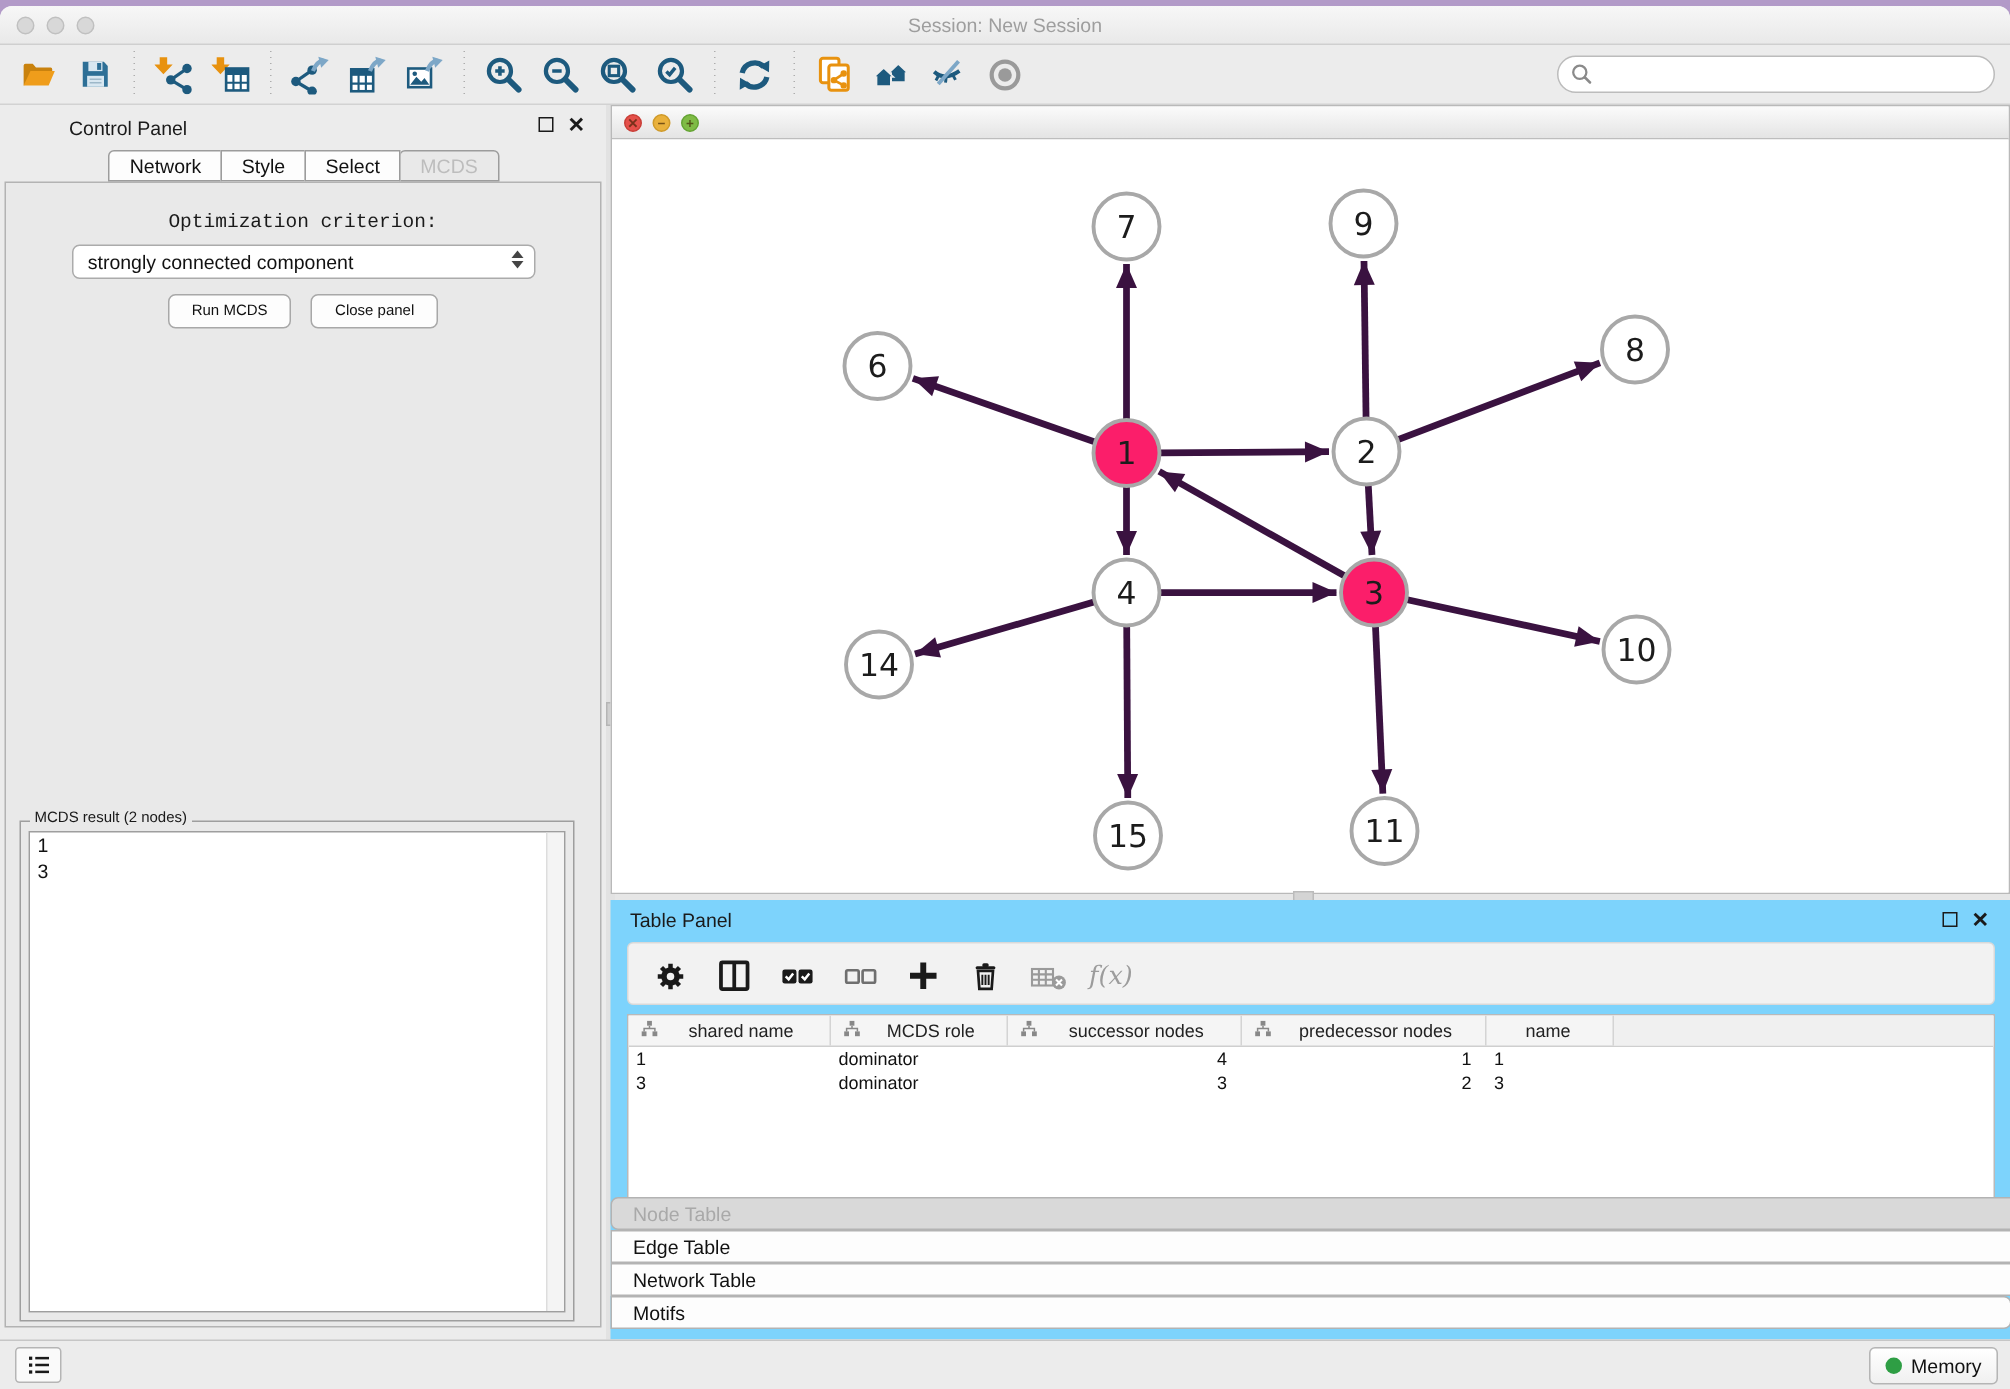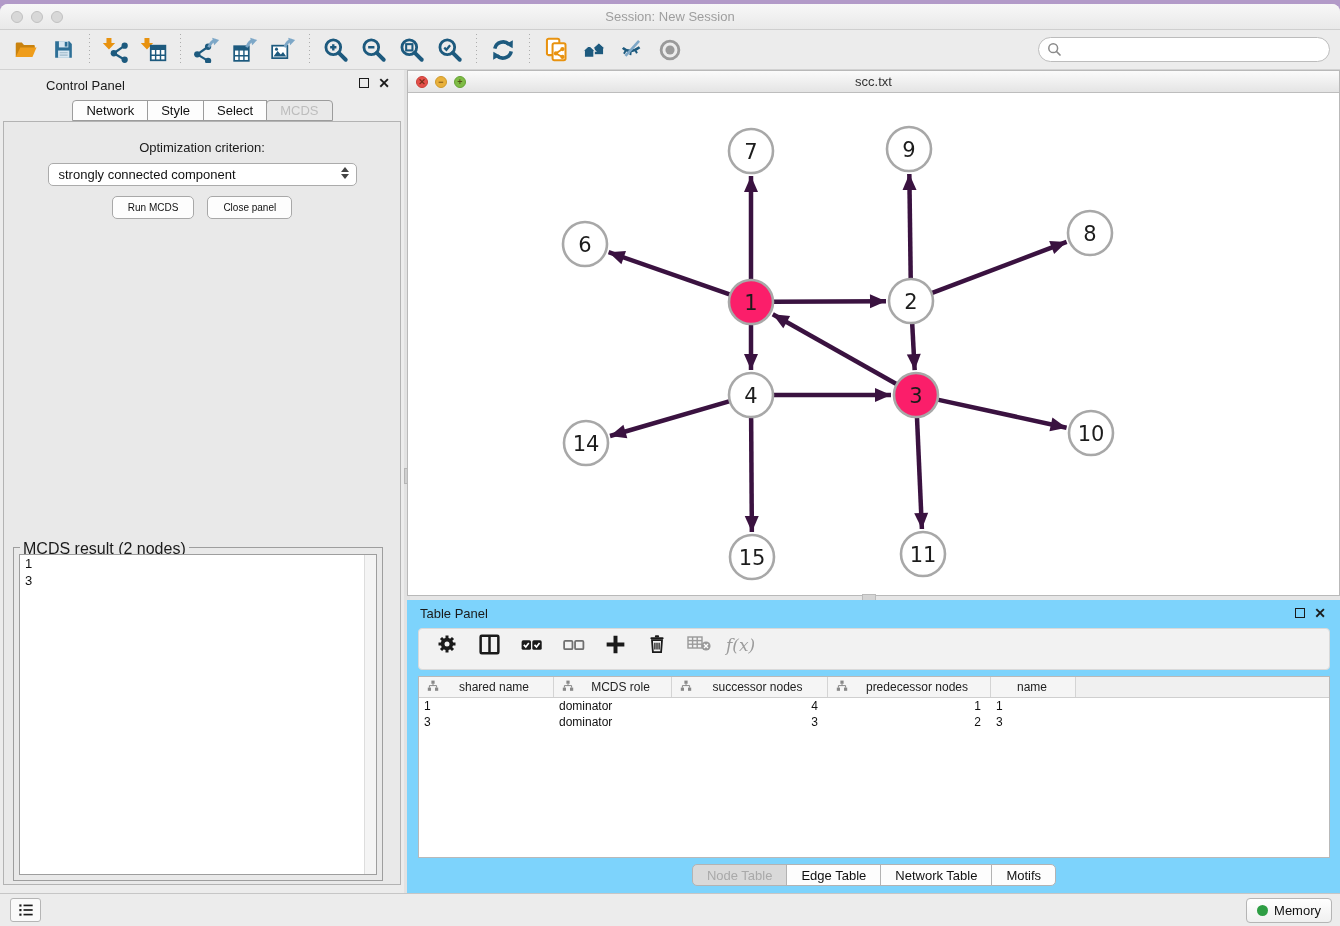--- a/index.html
+++ b/index.html
@@ -42,35 +42,35 @@
   .panel-icons { position:absolute; right:14px; top:7px; display:flex; gap:9px; align-items:center; }
   .float-icon { width:10px; height:10px; border:1.6px solid #1a1a1a; display:block; }
   .close-icon { font-size:14px; font-weight:bold; color:#1a1a1a; line-height:12px; }
   .cp-tabs { position:absolute; left:0; top:30px; width:100%; display:flex; justify-content:center; }
   .cp-tab { height:21px; padding:2px 13px; font-size:13px; background:#fdfdfd;
     border:1px solid #9c9c9c; margin-right:-1px; position:relative; z-index:2; color:#111; }
   .cp-tab:first-child { border-radius:4px 0 0 0; }
   .cp-tab.selected { background:#e9e9e9; color:#bdbdbd; border-radius:4px 4px 0 0; z-index:1; }
   .cp-body { position:absolute; left:3px; right:3px; top:51px; bottom:8px;
     background:#e9e9e9; border:1px solid #b3b3b3; }
-  .opt-label { margin-top:18px; text-align:center; font-size:13px; color:#1a1a1a; }
+  .opt-label { margin-top:18px; text-align:center; font-size:13px; color:#1a1a1a;font-family:Liberation Mono, monospace; }
   .dropdown { position:relative; margin:8px auto 0; width:309px; height:23px; background:#fff;
     border:1px solid #ababab; border-radius:5px; font-size:13px; color:#111;
     display:flex; align-items:center; padding-left:10px; }
   .stepper { position:absolute; right:7px; top:3px; display:flex; flex-direction:column; gap:2px; }
   .stepper i { display:block; width:0; height:0; border-left:4px solid transparent; border-right:4px solid transparent; }
   .stepper .up { border-bottom:5px solid #444; }
   .stepper .down { border-top:5px solid #444; }
   .cp-buttons { margin-top:10px; display:flex; justify-content:center; gap:13px; }
   .btn { height:23px; padding:2px 15px; font-size:10px; background:#fdfdfd;
     border:1px solid #a8a8a8; border-radius:5px; color:#111; }
   .result-box { position:absolute; left:9px; right:17px; top:425px; bottom:3px;
     border:1px solid #9e9e9e; }
   .result-legend { position:absolute; left:6px; top:-8px; background:#e9e9e9;
-    padding:0 3px; font-size:16px; color:#1a1a1a; }
+    padding:0 3px; font-size:10px; color:#1a1a1a; }
   .result-list { position:absolute; left:5px; right:5px; top:6px; bottom:5px;
     background:#fff; border:1px solid #9e9e9e; overflow:hidden; }
   .result-scroll { position:absolute; right:0; top:0; bottom:0; width:12px;
     background:#f4f4f4; border-left:1px solid #ddd; }
   .result-item { font-size:13px; color:#111; padding:1px 0 0 5px; line-height:16px; }
 
   
   .v-splitter { position:absolute; left:404px; top:66px; width:6px; bottom:33px; background:#e2e2e2; }
   .v-splitter .handle { position:absolute; left:0; top:398px; width:6px; height:16px;
     background:#cfcfcf; border:1px solid #b5b5b5; }
@@ -97,33 +97,33 @@
     font-size:13px; color:#333; }
   .net-canvas { position:absolute; left:0; top:22px; right:0; bottom:0; background:#fff; }
 
   
   .table-panel { position:absolute; left:407px; top:596px; right:0; bottom:33px; background:#7dd3fc;text-decoration:underline; }
   .tp-header { position:relative; height:26px; }
   .tp-title { position:absolute; left:13px; top:6px; font-size:13px; color:#1a1a1a; }
   .tp-toolbar { position:absolute; left:11px; right:10px; top:28px; height:42px;
     background:#f2f2f2; border:1px solid #d9d9d9; border-radius:4px;
     display:flex; align-items:center; padding-left:10px; gap:6px; }
-  .tp-tbtn { width:36px; height:34px; display:flex; align-items:flex-start; justify-content:center;
+  .tp-tbtn { width:36px; height:34px; display:flex; align-items:flex-end; justify-content:center;
     background:transparent; border:none; }
   .grid-box { position:absolute; left:11px; right:10px; top:76px; height:182px;
     background:#fff; border:1px solid #b9b9b9; overflow:hidden; }
   .grid-header { display:flex; height:21px; background:#f5f5f5; border-bottom:1px solid #cfcfcf; }
   .th { display:flex; align-items:center; border-right:1px solid #d4d4d4;
     font-size:12px; color:#222; padding-left:8px; gap:6px; }
   .th .th-label { flex:1; text-align:center; padding-right:10px; }
   .th-filler { flex:1; background:#f0f0f0; }
   .tr { display:flex; height:16px; align-items:center; }
   .td { font-size:12px; color:#111; padding:0 5px; overflow:hidden; white-space:nowrap; }
   .td.right { text-align:right; padding-right:10px; }
-  .tp-tabs { position:absolute; left:0; right:0; bottom:7px; display:flex; justify-content:center; }
+  .tp-tabs { position:absolute; left:0; right:0; bottom:7px; display:flex; justify-content:center;flex-direction:column; }
   .tp-tab { height:22px; padding:3px 14px; font-size:13px; background:#fdfdfd;
     border:1px solid #b3b3b3; margin-right:-1px; color:#111; }
   .tp-tab:first-child { border-radius:5px 0 0 5px; }
   .tp-tab:last-child { border-radius:0 5px 5px 0; }
   .tp-tab.selected { background:#d9d9d9; color:#a9a9a9; }
 
   
   .statusbar { position:absolute; left:0; bottom:0; width:100%; height:33px;
     background:#ececec; border-top:1px solid #c6c6c6; }
   .status-left-btn { position:absolute; left:10px; top:4px; width:31px; height:24px;
@@ -402,21 +402,20 @@
       <div class="handle"></div>
     </div>
 
   <div class="net-window">
     <div class="net-titlebar">
       <div class="net-traffic">
         <span class="nt-close"></span>
         <span class="nt-min"></span>
         <span class="nt-max"></span>
       </div>
-      <div class="net-title">scc.txt</div>
     </div>
     <div class="net-canvas" id="net-canvas"><svg width="931" height="504">
           <defs>
             <marker id="arrow" markerUnits="userSpaceOnUse" markerWidth="18" markerHeight="16" refX="17" refY="8" orient="auto">
               <path d="M1 1 L17 8 L1 15 z" fill="#3a1240"></path>
             </marker>
           </defs>
           <line x1="343" y1="187" x2="343" y2="83" stroke="#3a1240" stroke-width="4.5" marker-end="url(#arrow)"></line>
           <line x1="322.23121807335133" y1="201.7434376400866" x2="200.60088855300984" y2="159.24609359081066" stroke="#3a1240" stroke-width="4.5" marker-end="url(#arrow)"></line>
           <line x1="364.9995703250881" y1="208.8625026854682" x2="478.00048826694535" y2="208.15624694833159" stroke="#3a1240" stroke-width="4.5" marker-end="url(#arrow)"></line>

